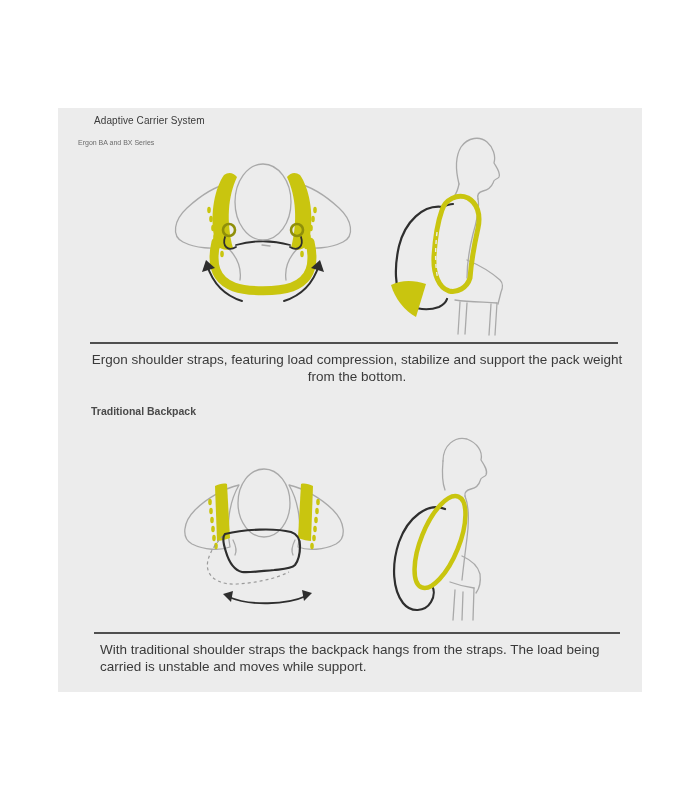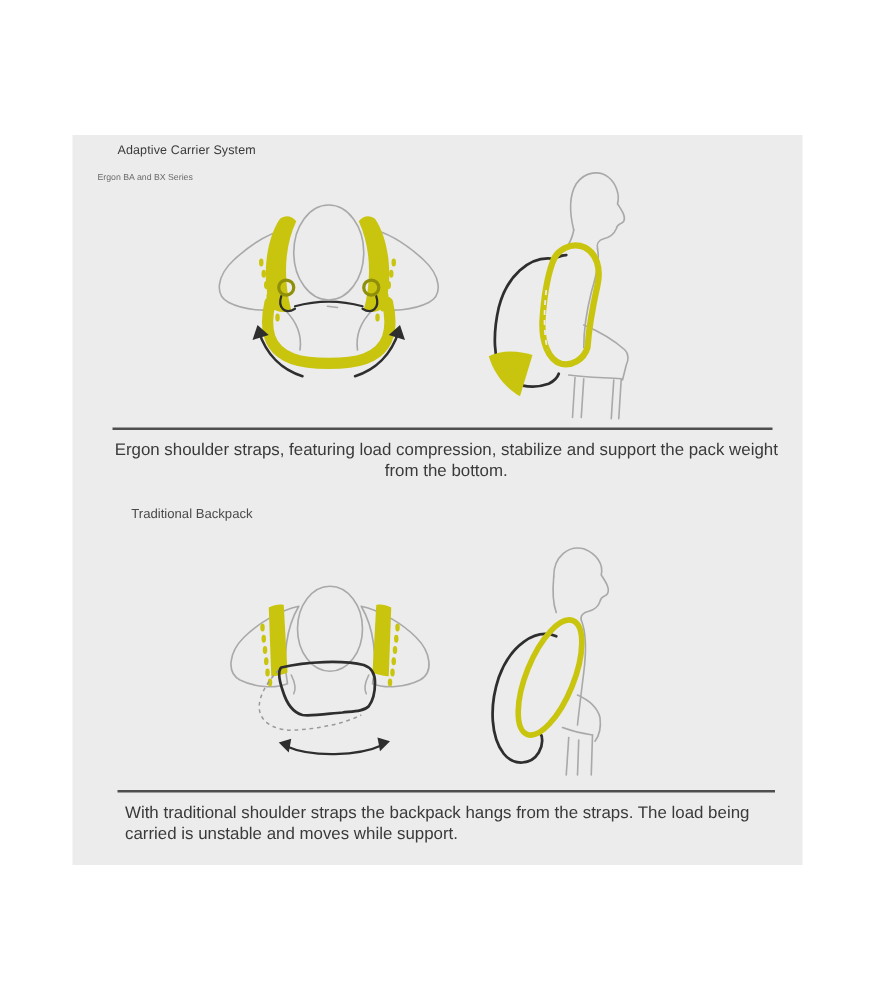--- a/index.html
+++ b/index.html
@@ -28,21 +28,21 @@
   }
   .page-subtitle{
     left:20px;top:31px;font-size:7px;color:#6b6b6b;
   }
   .caption{
     font-size:13.5px;line-height:17px;color:var(--text-color);
   }
   .caption-1{left:31px;top:243px;width:536px;text-align:center;}
   .caption-2{left:42px;top:533px;width:528px;}
   .section-label{
-    left:47px;top:297px;font-size:10.5px;color:#4a4a4a;
+    left:33px;top:297px;font-size:10.5px;color:#4a4a4a;font-weight:bold;
   }
   .divider{height:2px;background:var(--divider-color);}
   .divider-1{left:32px;top:234px;width:528px;}
   .divider-2{left:36px;top:524px;width:526px;}
 
   svg{display:block;overflow:visible;}
   .svg1{left:104px;top:52px;}
   .svg2{left:327px;top:24px;}
   .svg3{left:117px;top:342px;}
   .svg4{left:330px;top:324px;}

